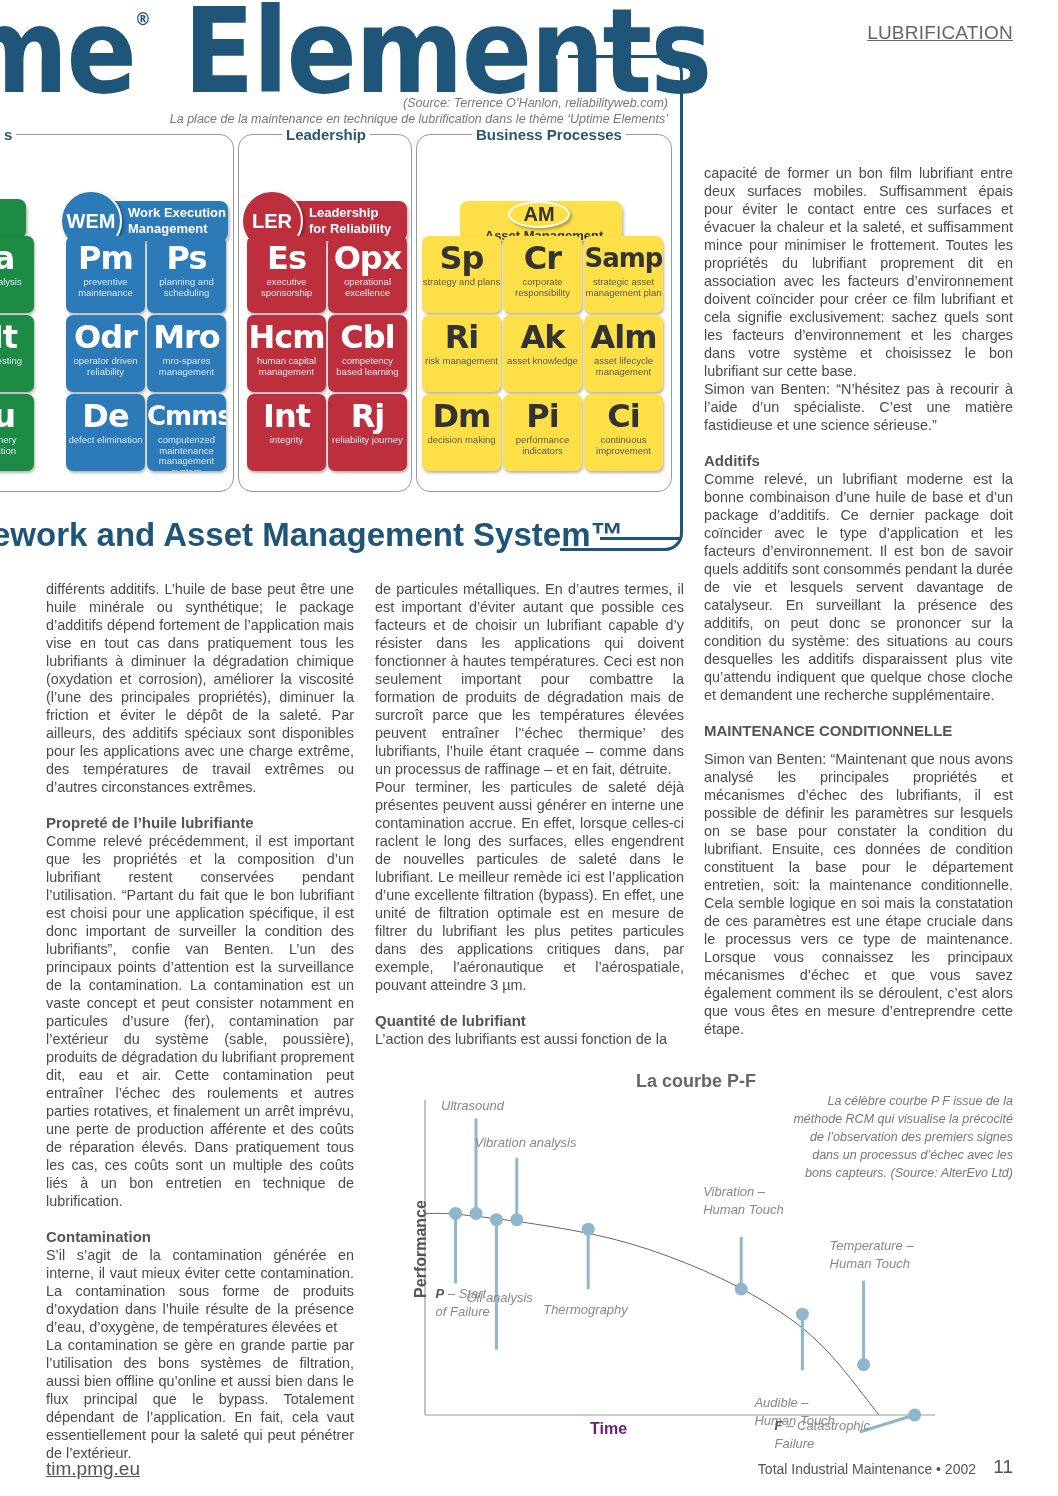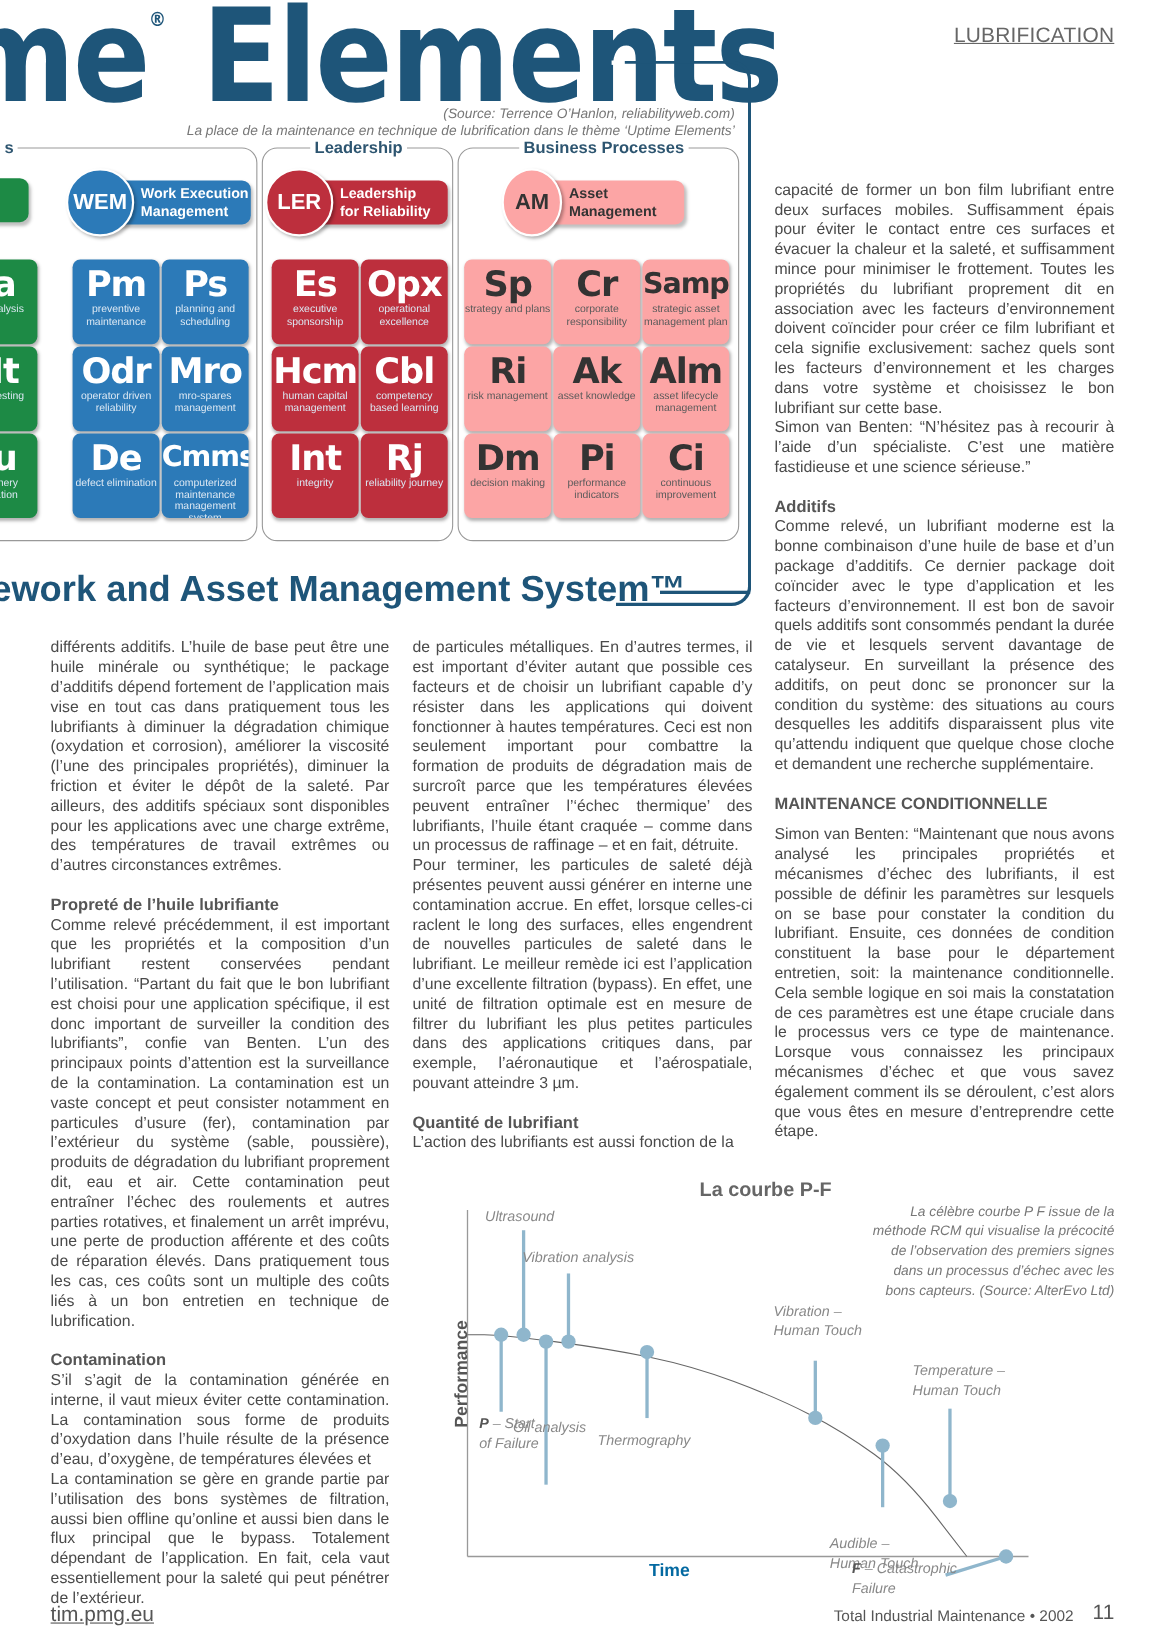--- a/index.html
+++ b/index.html
@@ -9,44 +9,44 @@
   .section-tag{right:45px;top:22px;font-size:19px;color:#666;text-decoration:underline;letter-spacing:0.2px;}
   .big-title{left:-40px;top:-8px;font-size:118px;font-weight:bold;color:#1e5579;letter-spacing:-2px;font-family:"DejaVu Sans",sans-serif;line-height:1;white-space:nowrap;transform:scaleX(0.88);transform-origin:left top;}
   .reg{font-size:18px;vertical-align:top;position:relative;top:18px;}
   .frame{left:560px;top:55px;width:120px;height:490px;border:3px solid #1e5579;border-left:none;border-radius:0 18px 18px 0;}
   .caption-top{right:390px;top:95px;font-size:12.5px;font-style:italic;color:#777;text-align:right;line-height:16px;width:560px;}
   .group-label{font-size:15px;font-weight:bold;color:#2d5570;background:#fff;padding:0 4px;top:126px;}
   .group-box{top:134px;border:1.5px solid #999;border-radius:14px;height:356px;}
   .subtitle{left:-8px;top:516px;font-size:33px;font-weight:bold;color:#1e5579;white-space:nowrap;}
   .subtitle-line{left:600px;top:537px;width:82px;height:3px;background:#1e5579;}
   
-  .badge{height:40px;border-radius:8px;color:#fff;display:flex;align-items:center;box-shadow:2px 3px 3px rgba(0,0,0,0.25);}
+  .badge{height:40px;border-radius:8px;color:#fff;display:flex;align-items:center;box-shadow:2px 3px 3px rgba(0,0,0,0.25);margin-top:37px;}
   .badge .circ{width:58px;height:58px;border-radius:50%;border:2px solid #fff;display:flex;align-items:center;justify-content:center;font-size:20px;font-weight:bold;margin-left:-4px;box-shadow:2px 2px 3px rgba(0,0,0,0.3);}
   .badge .btxt{font-size:13px;font-weight:bold;line-height:16px;margin-left:6px;}
   .tile{width:79px;height:77px;border-radius:7px;text-align:center;box-shadow:1px 2px 3px rgba(0,0,0,0.3);overflow:hidden;}
   .tile .sym{font-size:32px;font-weight:bold;line-height:38px;margin-top:3px;font-family:"DejaVu Sans",sans-serif;letter-spacing:-1px;}
   .tile .lbl{font-size:9.5px;line-height:10.5px;}
   .green{background:#1d8a45;color:#fff;}
   .blue{background:#2c7ab8;color:#fff;}
   .red{background:#bd2f3d;color:#fff;}
-  .yellow{background:#fca5a5;color:#333;}
+  .yellow{background:#fde047;color:#333;flex-direction:column;}
   .yellow .lbl{color:#5a5a5a;}
   .blue .lbl,.green .lbl,.red .lbl{color:#dce8f3;}
   
   .col{font-size:14.4px;line-height:18px;color:#4a4a4a;text-align:justify;}
   .col p{margin:0;}
   .col h3{margin:0;font-size:15px;font-weight:bold;color:#555;}
   .gap{height:18px;}
   .h-caps{font-size:15px;font-weight:bold;color:#555;margin:0;}
   
   .chart-title{left:636px;top:1071px;font-size:18px;font-weight:bold;color:#666;}
   .chart-caption{right:45px;top:1092px;width:230px;text-align:right;font-size:12.5px;font-style:italic;color:#777;line-height:18px;}
   .clabel{font-size:13px;font-style:italic;color:#888;line-height:18px;white-space:nowrap;}
   .clabel b{font-style:italic;color:#555;}
-  .axis-x-label{left:590px;top:1420px;font-size:16px;font-weight:bold;color:#0369a1;}
+  .axis-x-label{left:590px;top:1420px;font-size:16px;font-weight:bold;color:#701a75;}
   .axis-y-label{left:372px;top:1240px;font-size:16px;font-weight:bold;color:#555;transform:rotate(-90deg);transform-origin:center;}
   .footer-left{left:46px;top:1458px;font-size:19px;color:#555;text-decoration:underline;}
   .footer-right{right:82px;top:1461px;font-size:14px;color:#555;}
   .page-num{right:45px;top:1456px;font-size:19px;color:#555;}
 </style>
 </head>
 <body>
 
 <div class="abs section-tag">LUBRIFICATION</div>
 

